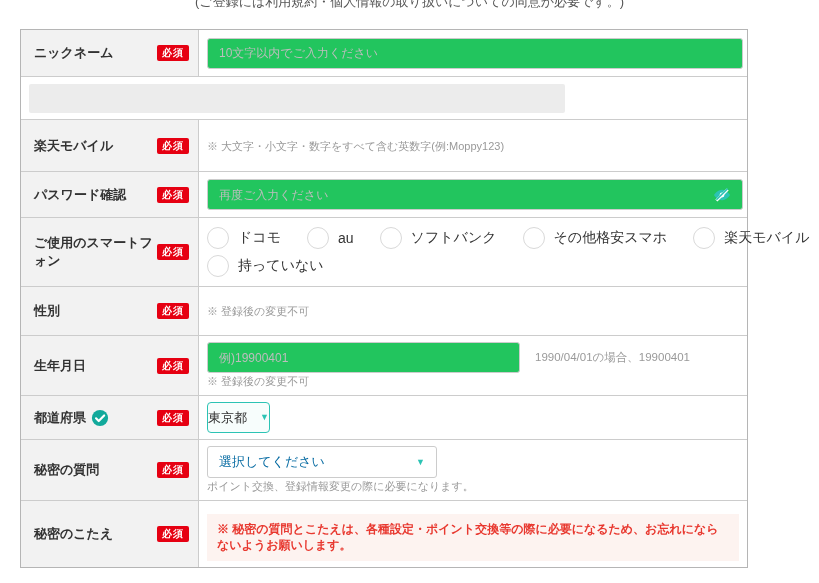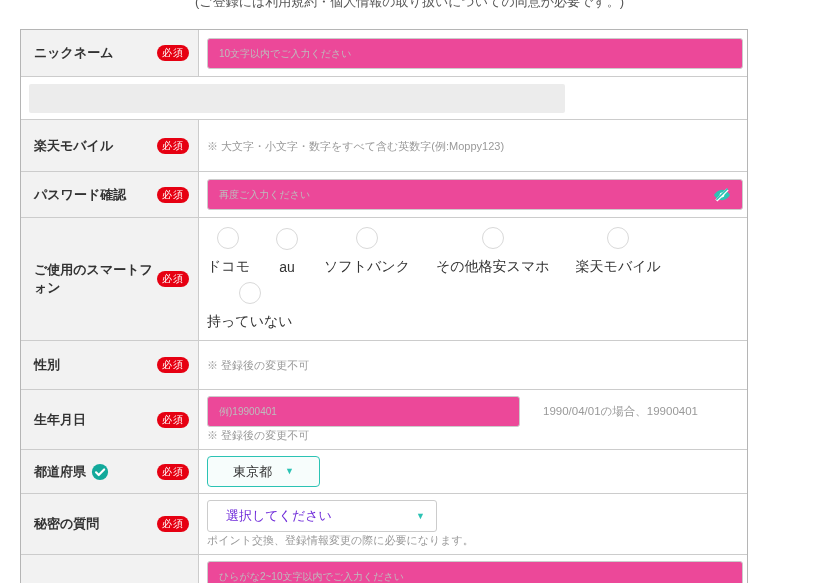--- a/index.html
+++ b/index.html
@@ -12,63 +12,63 @@
   .form-table { width: 728px; margin: 18px 0 0 20px; border: 1px solid #b5b5b5; background: #fff; }
 
   .row { display: flex; border-bottom: 1px solid #ccc; }
   .row:last-child { border-bottom: none; }
 
   .label-cell { width: 178px; min-width: 178px; background: #f2f2f2; border-right: 1px solid #ccc;
     display: flex; align-items: center; justify-content: space-between; padding: 0 9px 0 13px; }
   .label-left { display: flex; align-items: center; gap: 5px; }
   .row-label { font-size: 13px; font-weight: bold; color: #333; }
 
-  .badge { background: #e60012; color: #fff; font-size: 10px; font-weight: normal;
-    padding: 2px 5px; border-radius: 8px; letter-spacing: 1px; line-height: 1.2; white-space: nowrap; }
+  .badge { background: #e60012; color: #fff; font-size: 10px; font-weight: bold;
+    padding: 2px 5px; border-radius: 2px; letter-spacing: 1px; line-height: 1.2; white-space: nowrap; }
 
   .content-cell { flex: 1; display: flex; flex-direction: column; justify-content: center; padding: 6px 8px; }
 
   .r1 { min-height: 47px; } .r2 { min-height: 43px; } .r3 { min-height: 52px; }
   .r4 { min-height: 46px; } .r5 { min-height: 68px; } .r6 { min-height: 49px; }
   .r7 { min-height: 55px; } .r8 { min-height: 43px; } .r9 { min-height: 59px; }
   .r10 { min-height: 58px; }
 
   .text-input { width: 536px; height: 31px; border: 1px solid #ccc; border-radius: 3px;
-    font-size: 10px; padding: 0 11px; color: #333; outline: none; background: #ec4899;
+    font-size: 12px; padding: 0 11px; color: #333; outline: none; background: #22c55e;
     font-family: "Liberation Sans", sans-serif; }
   .text-input::placeholder { color: #bdbdbd; }
   .short-input { width: 313px; }
 
   .input-wrap { position: relative; width: 536px; }
   .eye-btn { position: absolute; right: 11px; top: 50%; transform: translateY(-50%);
     width: 20px; height: 16px; cursor: pointer; display: flex; align-items: center; }
 
   .redacted { width: 536px; height: 29px; background: #ececec; border-radius: 2px;
     filter: blur(0.4px); }
 
   .note { font-size: 11px; color: #999; margin-top: 1px; }
 
   .radio-line { display: flex; align-items: center; gap: 26px; margin: 3px 0; flex-wrap: nowrap; }
-  .radio { display: inline-flex; align-items: center; gap: 9px; cursor: pointer; flex-direction: column; }
+  .radio { display: inline-flex; align-items: center; gap: 9px; cursor: pointer; }
   .rb { width: 22px; height: 22px; border-radius: 50%; border: 1px solid #d9d9d9; background: #fff; flex: none; }
   .rl { font-size: 14px; color: #333; white-space: nowrap; }
 
   .inline-row { display: flex; align-items: center; }
-  .hint { font-size: 11.5px; color: #999; margin-left: 23px; }
+  .hint { font-size: 11.5px; color: #999; margin-left: 15px; }
 
   .pref-select { display: inline-flex; align-items: center; gap: 13px; height: 31px;
-    border: 1px solid #2cc3b4; border-radius: 4px; background: #f7fdfc; padding: 0 25px;
+    border: 1px solid #2cc3b4; border-radius: 4px; background: #f7fdfc; padding: 0 0;
     width: max-content; cursor: pointer; }
   .pref-select .sel-text { font-size: 13px; color: #333; }
   .dd-arrow { color: #2cc3b4; font-size: 9px; line-height: 1; }
 
   .q-select { display: inline-flex; align-items: center; justify-content: space-between;
     width: 230px; height: 32px; border: 1px solid #ccc; border-radius: 3px; background: #fff;
     padding: 0 11px; cursor: pointer; }
-  .q-select .sel-text { font-size: 13px; color: #6d28d9; margin-left: 7px; }
+  .q-select .sel-text { font-size: 13px; color: #0369a1; }
 
   .warning { margin-top: 7px; background: #fdf3f0; color: #e8382f; font-size: 12px;
     font-weight: bold; padding: 8px 10px; line-height: 1.3; }
 </style>
 </head>
 <body>
 
 <div class="top-note">(ご登録には利用規約・個人情報の取り扱いについての同意が必要です。)</div>
 
 <div class="form-table">
@@ -230,18 +230,17 @@
   </div>
 
   <div class="row r10">
     <div class="label-cell">
       <div class="label-left">
         <span class="row-label">秘密のこたえ</span>
       </div>
       <span class="badge">必須</span>
     </div>
     <div class="content-cell">
-      <input class="text-input" type="text" placeholder="ひらがな2~10文字以内でご入力ください" style="">
       <div class="warning">※ 秘密の質問とこたえは、各種設定・ポイント交換等の際に必要になるため、お忘れにならないようお願いします。</div>
     </div>
   </div>
 
 </div>
 
 </body></html>

